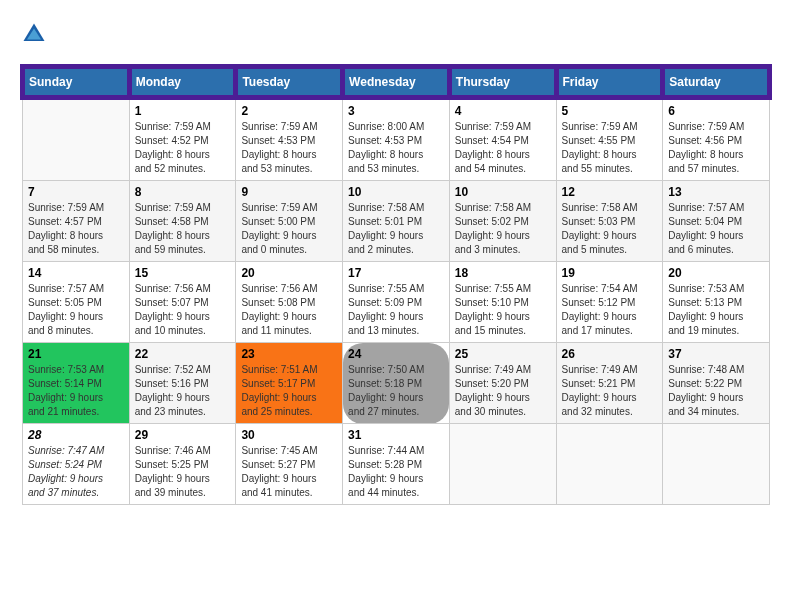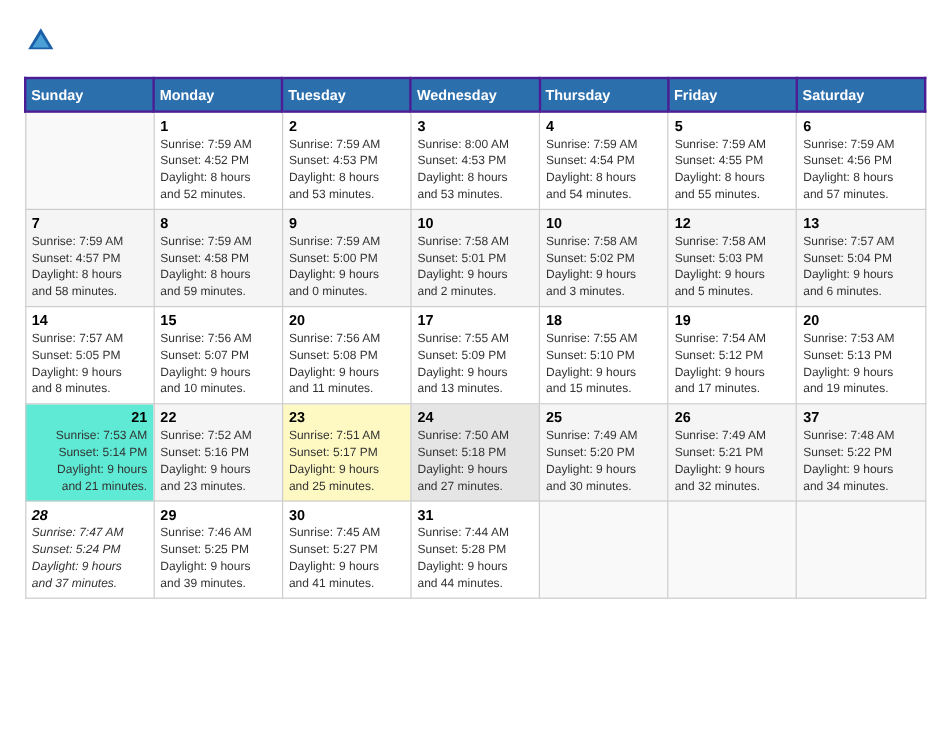--- a/index.html
+++ b/index.html
@@ -56,21 +56,21 @@
       width: 100%;
       border-collapse: collapse;
       font-size: 11px;
     }
     .calendar th {
       background-color: #2c6fad;
       color: #fff;
       padding: 6px 4px;
       text-align: left;
       font-size: 12px;
-      border: 2px solid #4c1d95;
+      border: 5px solid #4c1d95;
     }
     .calendar td {
       border: 1px solid #ccc;
       vertical-align: top;
       padding: 4px 5px;
       width: calc(100% / 7);
       height: 80px;
       background: #fff;
     }
     .calendar tr:nth-child(even) td {
@@ -208,33 +208,33 @@
         <td style="background: rgb(255, 255, 255);">
           <span class="day-number">19</span>
           <div class="sun-info">Sunrise: 7:54 AM<br>Sunset: 5:12 PM<br>Daylight: 9 hours<br>and 17 minutes.</div>
         </td>
         <td style="background: rgb(255, 255, 255);">
           <span class="day-number">20</span>
           <div class="sun-info">Sunrise: 7:53 AM<br>Sunset: 5:13 PM<br>Daylight: 9 hours<br>and 19 minutes.</div>
         </td>
       </tr>
       <tr>
-        <td style="background: #5eead4; text-align: right;">
+        <td style="background: #22c55e;">
           <span class="day-number">21</span>
           <div class="sun-info">Sunrise: 7:53 AM<br>Sunset: 5:14 PM<br>Daylight: 9 hours<br>and 21 minutes.</div>
         </td>
         <td style="background: rgb(245, 245, 245);">
           <span class="day-number">22</span>
           <div class="sun-info">Sunrise: 7:52 AM<br>Sunset: 5:16 PM<br>Daylight: 9 hours<br>and 23 minutes.</div>
         </td>
-        <td style="background: #fef9c3;">
+        <td style="background: #f97316;">
           <span class="day-number">23</span>
           <div class="sun-info">Sunrise: 7:51 AM<br>Sunset: 5:17 PM<br>Daylight: 9 hours<br>and 25 minutes.</div>
         </td>
-        <td style="background: #e5e5e5;">
+        <td style="background: #a3a3a3; border-radius: 20px;">
           <span class="day-number">24</span>
           <div class="sun-info">Sunrise: 7:50 AM<br>Sunset: 5:18 PM<br>Daylight: 9 hours<br>and 27 minutes.</div>
         </td>
         <td style="background: rgb(245, 245, 245);">
           <span class="day-number">25</span>
           <div class="sun-info">Sunrise: 7:49 AM<br>Sunset: 5:20 PM<br>Daylight: 9 hours<br>and 30 minutes.</div>
         </td>
         <td style="background: rgb(245, 245, 245);">
           <span class="day-number">26</span>
           <div class="sun-info">Sunrise: 7:49 AM<br>Sunset: 5:21 PM<br>Daylight: 9 hours<br>and 32 minutes.</div>

